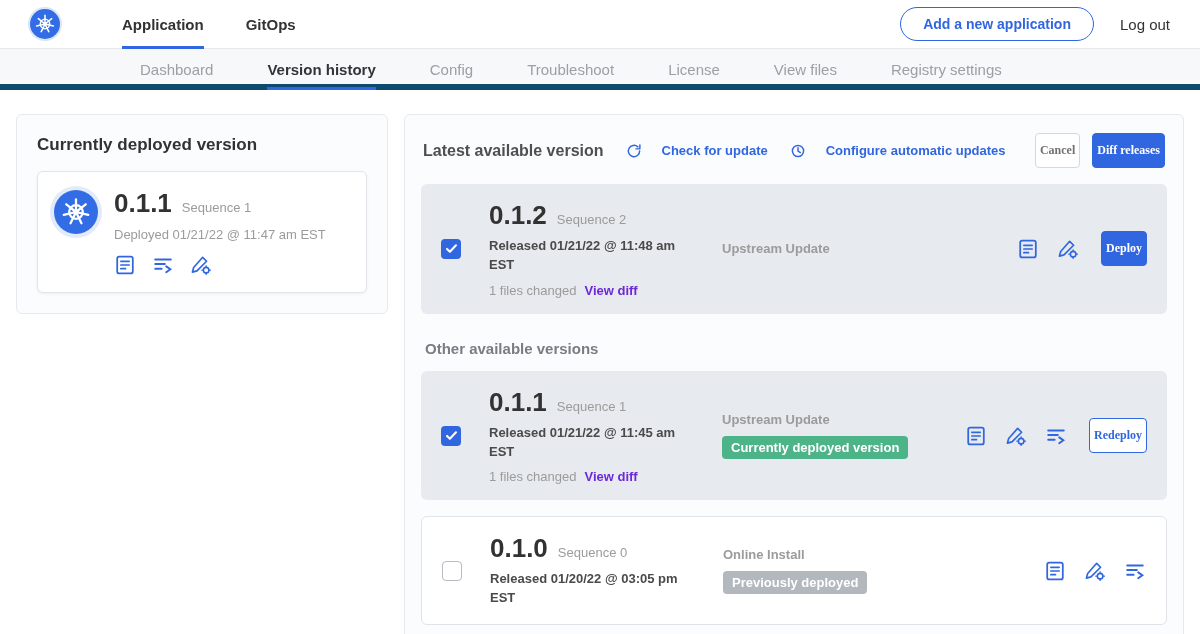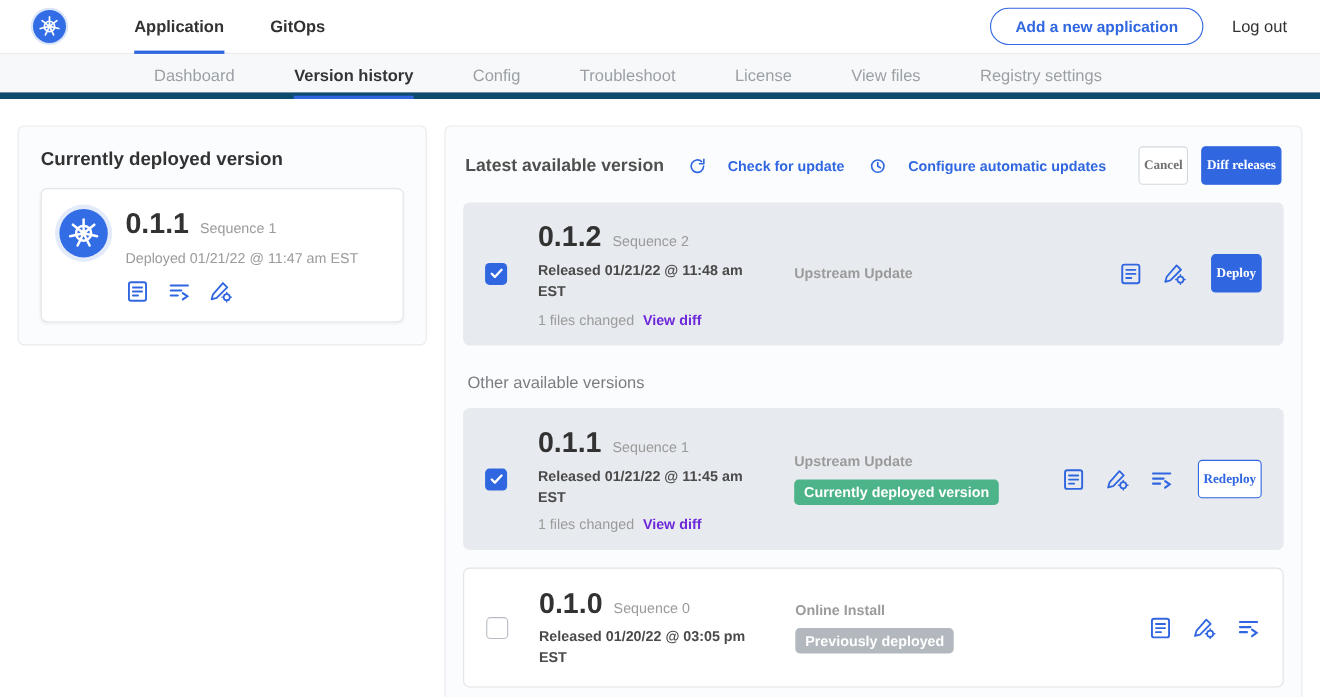--- a/index.html
+++ b/index.html
@@ -83,21 +83,21 @@
   .source-col { width:215px; flex:0 0 auto; display:flex; flex-direction:column; gap:9px;
     align-items:flex-start; }
   .source-label { font-size:13px; font-weight:700; color:#9b9b9b; }
   .badge { font-size:13px; font-weight:700; color:#fff; border-radius:4px; padding:4px 9px; }
   .badge.green { background:#4db489; }
   .badge.gray { background:#b2b8bd; }
 
   .row-actions { margin-left:auto; display:flex; align-items:center; gap:18px; }
   .row-actions .btn { margin-left:4px; }
 
-  .other-title { font-size:15px; font-weight:400; color:#797d82; margin:26px 4px 14px; }
+  .other-title { font-size:15px; font-weight:700; color:#797d82; margin:26px 4px 14px; }
   .row-gap { height:16px; }
   .hidden-defs { position:absolute; width:0; height:0; overflow:hidden; }
 </style>
 </head>
 <body>
 
 <svg class="hidden-defs" aria-hidden="true">
   <defs>
     <symbol id="i-helm" viewBox="0 0 24 24">
       <g stroke="#ffffff" stroke-width="1.7" fill="none" stroke-linecap="round">

